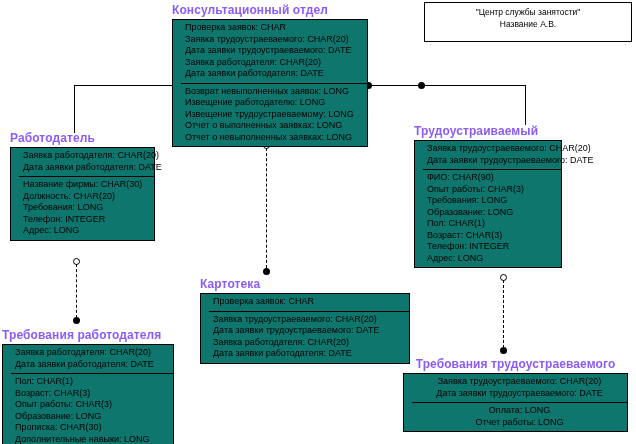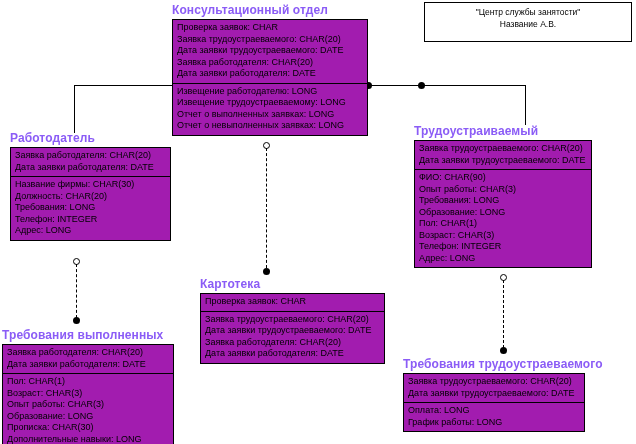--- a/index.html
+++ b/index.html
@@ -42,23 +42,24 @@
     font-size: 12px;
     font-weight: bold;
     color: #8b5cf6;
     line-height: 16px;
     white-space: nowrap;
     margin-bottom: 1px;
     letter-spacing: 0.1px;
   }
   .entity-body {
     border: 1px solid #000000;
-    background: #a21caf;
+    background: #0f766e;
     box-sizing: border-box;
     position: relative;
+    padding-left: 8px;
   }
   
   .entity-body::after {
     content: "";
     position: absolute;
     left: 3px;
     top: 3px;
     right: -4px;
     bottom: -4px;
     background-image:
@@ -144,105 +145,106 @@
     <div class="entity-title">Консультационный отдел</div>
     <div class="entity-body">
       <div class="entity-section">
         <div class="attr">Проверка заявок: CHAR</div>
         <div class="attr">Заявка трудоустраеваемого: CHAR(20)</div>
         <div class="attr">Дата заявки трудоустраеваемого: DATE</div>
         <div class="attr">Заявка работодателя: CHAR(20)</div>
         <div class="attr">Дата заявки работодателя: DATE</div>
       </div>
       <div class="entity-section">
+        <div class="attr">Возврат невыполненных заявок: LONG</div>
         <div class="attr">Извещение работодателю: LONG</div>
         <div class="attr">Извещение трудоустраеваемому: LONG</div>
         <div class="attr">Отчет о выполненных заявках: LONG</div>
         <div class="attr">Отчет о невыполненных заявках: LONG</div>
       </div>
     </div>
   </div>
 
-  <div class="entity" style="left:10px; top:130px; width:161px;">
+  <div class="entity" style="left:10px; top:130px; width:145px;">
     <div class="entity-title">Работодатель</div>
     <div class="entity-body">
       <div class="entity-section">
         <div class="attr">Заявка работодателя: CHAR(20)</div>
         <div class="attr">Дата заявки работодателя: DATE</div>
       </div>
       <div class="entity-section">
         <div class="attr">Название фирмы: CHAR(30)</div>
         <div class="attr">Должность: CHAR(20)</div>
         <div class="attr">Требования: LONG</div>
         <div class="attr">Телефон: INTEGER</div>
         <div class="attr">Адрес: LONG</div>
       </div>
     </div>
   </div>
 
-  <div class="entity" style="left:414px; top:123px; width:178px;">
+  <div class="entity" style="left:414px; top:123px; width:148px;">
     <div class="entity-title">Трудоустраиваемый</div>
     <div class="entity-body">
       <div class="entity-section">
         <div class="attr">Заявка трудоустраеваемого: CHAR(20)</div>
         <div class="attr">Дата заявки трудоустраеваемого: DATE</div>
       </div>
       <div class="entity-section">
         <div class="attr">ФИО: CHAR(90)</div>
         <div class="attr">Опыт работы: CHAR(3)</div>
         <div class="attr">Требования: LONG</div>
         <div class="attr">Образование: LONG</div>
         <div class="attr">Пол: CHAR(1)</div>
         <div class="attr">Возраст: CHAR(3)</div>
         <div class="attr">Телефон: INTEGER</div>
         <div class="attr">Адрес: LONG</div>
       </div>
     </div>
   </div>
 
-  <div class="entity" style="left:200px; top:276px; width:185px;">
+  <div class="entity" style="left:200px; top:276px; width:210px;">
     <div class="entity-title">Картотека</div>
     <div class="entity-body">
       <div class="entity-section">
         <div class="attr">Проверка заявок: CHAR</div>
       </div>
       <div class="entity-section">
         <div class="attr">Заявка трудоустраеваемого: CHAR(20)</div>
         <div class="attr">Дата заявки трудоустраеваемого: DATE</div>
         <div class="attr">Заявка работодателя: CHAR(20)</div>
         <div class="attr">Дата заявки работодателя: DATE</div>
       </div>
     </div>
   </div>
 
   <div class="entity" style="left:2px; top:327px; width:172px;">
-    <div class="entity-title">Требования выполненных</div>
+    <div class="entity-title">Требования работодателя</div>
     <div class="entity-body">
       <div class="entity-section">
         <div class="attr">Заявка работодателя: CHAR(20)</div>
         <div class="attr">Дата заявки работодателя: DATE</div>
       </div>
       <div class="entity-section">
         <div class="attr">Пол: CHAR(1)</div>
         <div class="attr">Возраст: CHAR(3)</div>
         <div class="attr">Опыт работы: CHAR(3)</div>
         <div class="attr">Образование: LONG</div>
         <div class="attr">Прописка: CHAR(30)</div>
         <div class="attr">Дополнительные навыки: LONG</div>
       </div>
     </div>
   </div>
 
-  <div class="entity" style="left:403px; top:356px; width:182px;">
+  <div class="entity" style="left:403px; top:356px; width:225px;text-align:center;">
     <div class="entity-title">Требования трудоустраеваемого</div>
     <div class="entity-body">
       <div class="entity-section">
         <div class="attr">Заявка трудоустраеваемого: CHAR(20)</div>
         <div class="attr">Дата заявки трудоустраеваемого: DATE</div>
       </div>
       <div class="entity-section">
         <div class="attr">Оплата: LONG</div>
-        <div class="attr">График работы: LONG</div>
+        <div class="attr">Отчет работы: LONG</div>
       </div>
     </div>
   </div>
 
 </div>
 
 </body></html>

